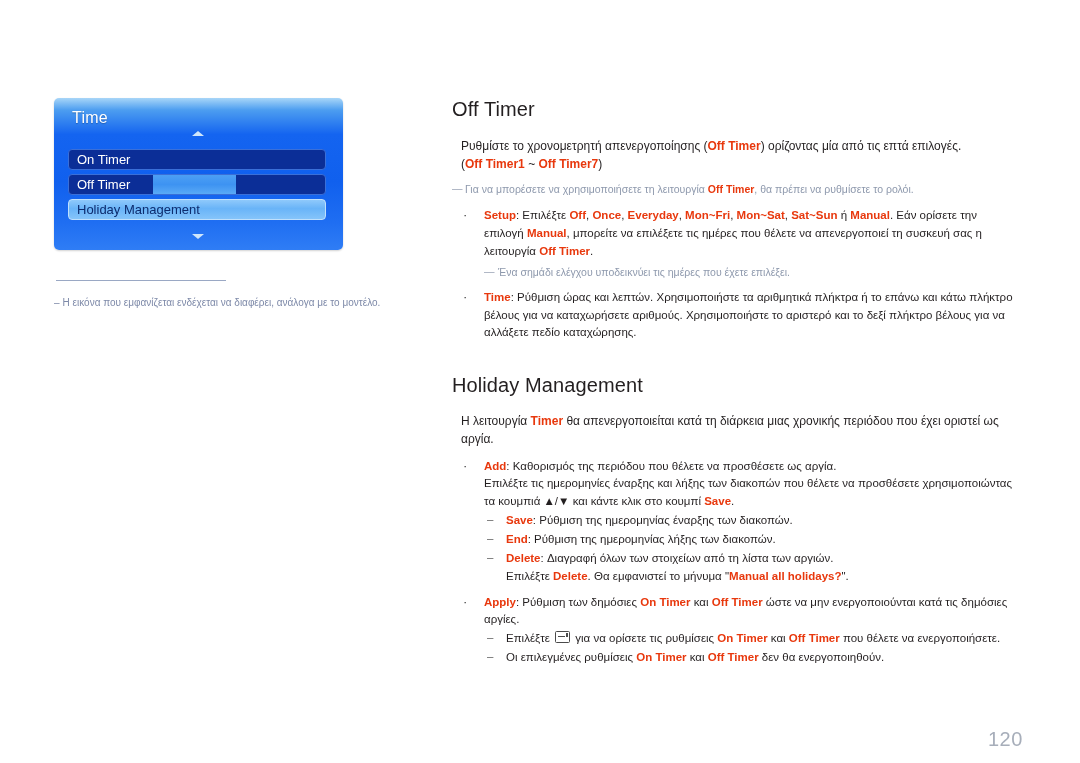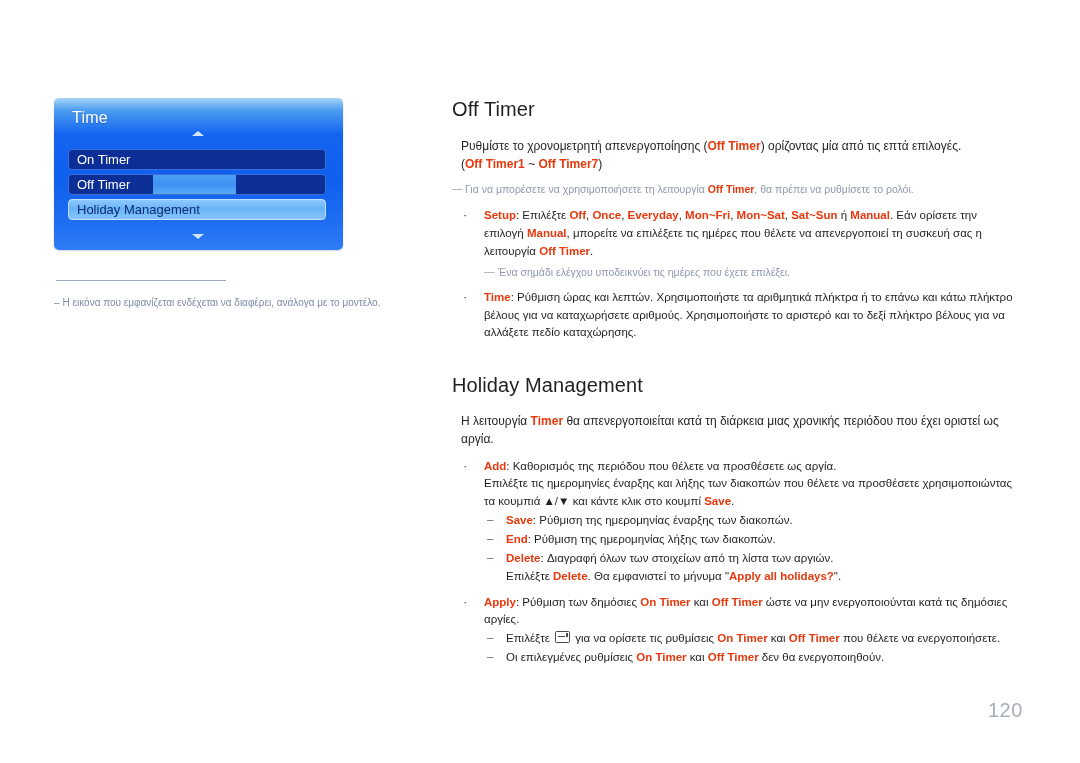--- a/index.html
+++ b/index.html
@@ -235,21 +235,21 @@
     content: "";
     position: absolute;
     right: 1.5px; top: 1.3px;
     width: 1.4px; height: 4px;
     background: #4a4a4a;
   }
 
   #page-number {
     position: absolute;
     left: 988px;
-    top: 699px;
+    top: 728px;
     font-size: 20px;
     color: #a7aeba;
     letter-spacing: 0.5px;
   }
 </style>
 </head>
 <body>
 
 <div id="left-col">
 
@@ -326,21 +326,21 @@
           <span class="d">–</span>
           <span class="red">Save</span><span>: Ρύθμιση της ημερομηνίας έναρξης των διακοπών.</span>
         </li>
         <li>
           <span class="d">–</span>
           <span class="red">End</span><span>: Ρύθμιση της ημερομηνίας λήξης των διακοπών.</span>
         </li>
         <li>
           <span class="d">–</span>
           <span class="red">Delete</span><span>: Διαγραφή όλων των στοιχείων από τη λίστα των αργιών.</span><br>
-          <span class="sub"><span>Επιλέξτε </span><span class="red">Delete</span><span>. Θα εμφανιστεί το μήνυμα "</span><span class="red">Apply all holidays?</span><span>".</span></span>
+          <span class="sub"><span>Επιλέξτε </span><span class="red">Delete</span><span>. Θα εμφανιστεί το μήνυμα "</span><span class="red">Manual all holidays?</span><span>".</span></span>
         </li>
       </ul>
     </li>
 
     <li>
       <span class="b">·</span>
       <span class="red">Apply</span><span>: Ρύθμιση των δημόσιες </span><span class="red">On Timer</span><span> και </span><span class="red">Off Timer</span><span> ώστε να μην ενεργοποιούνται κατά τις δημόσιες αργίες.</span>
 
       <ul class="lv2">
         <li>

